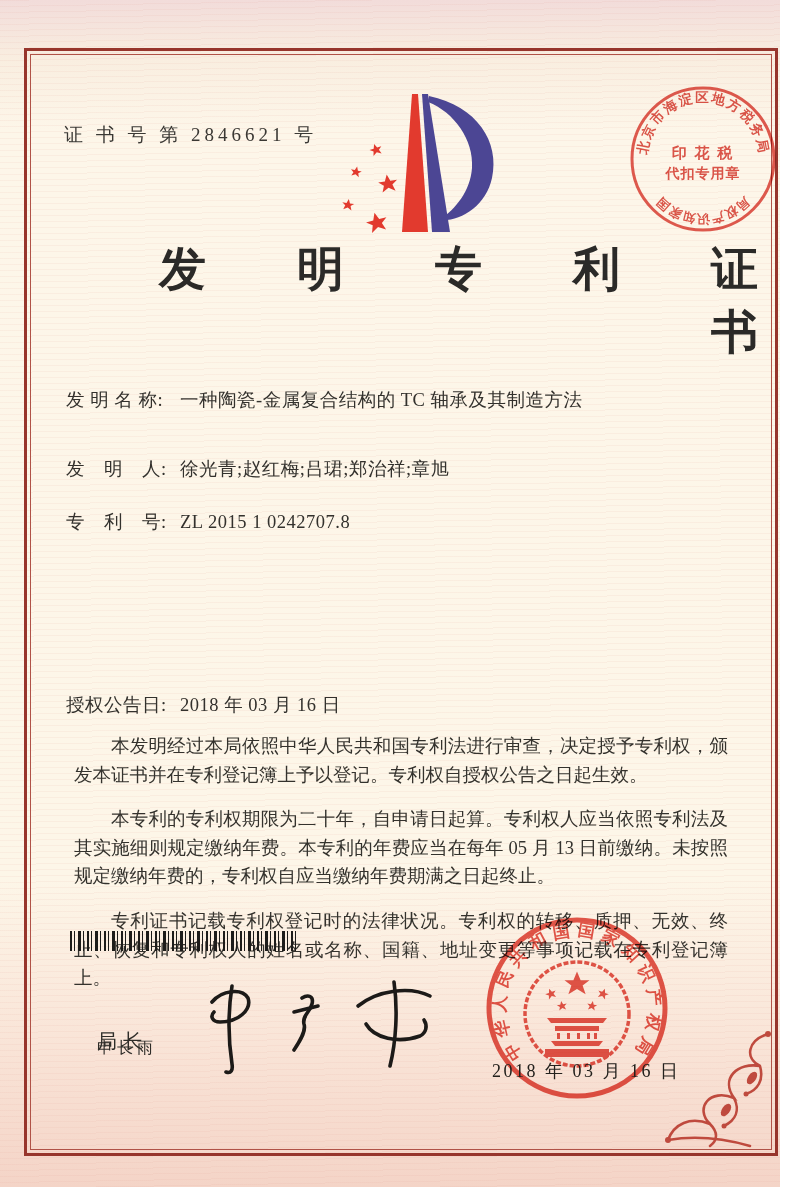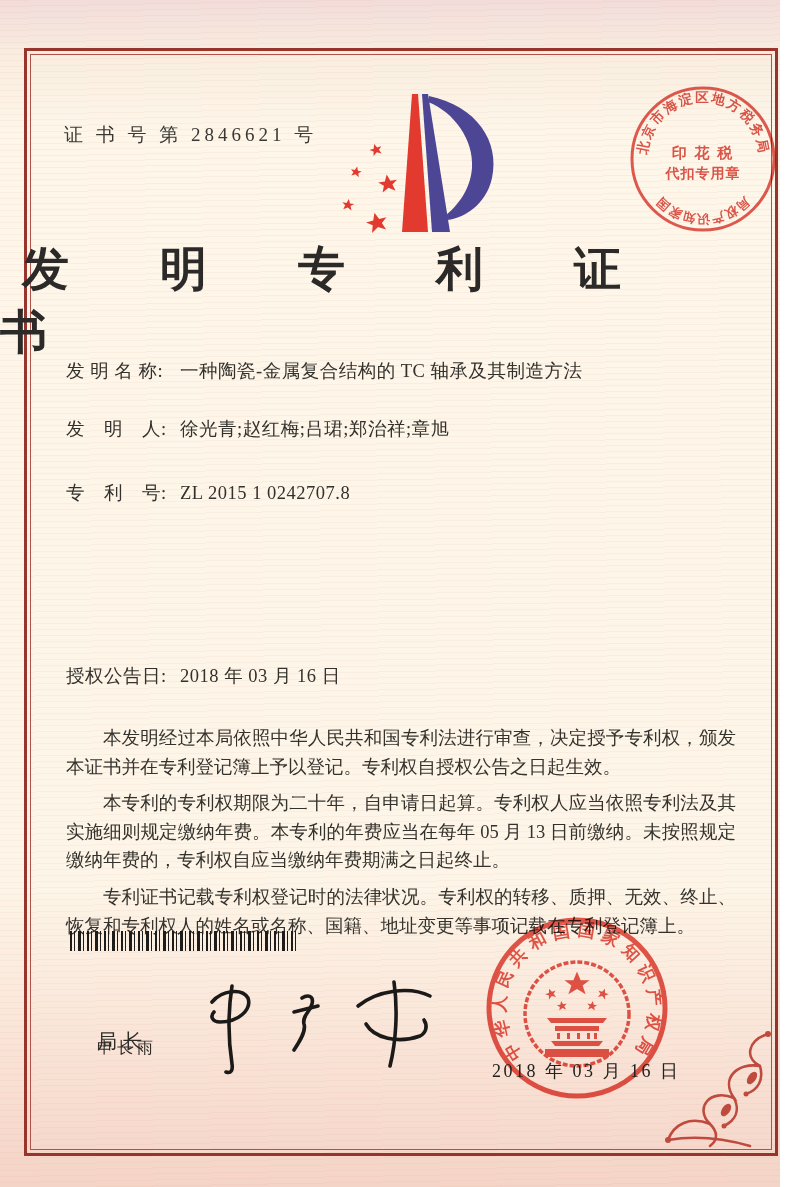--- a/index.html
+++ b/index.html
@@ -7,28 +7,28 @@
     position:relative; width:780px; height:1187px; overflow:hidden;
     font-family:"Liberation Serif","DejaVu Serif",serif;
     background:linear-gradient(180deg,#f2dcda 0%,#f9eee0 5%,#fdf6e9 11%,#fdf6e8 74%,#f9e4d7 88%,#f4d4c7 100%);
   }
   .waves{position:absolute; inset:0; pointer-events:none;
     background:repeating-linear-gradient(179deg, rgba(226,158,146,.10) 0 1px, rgba(0,0,0,0) 1px 6px);}
   .frame-outer{position:absolute; left:24px; top:48px; width:748px; height:1102px;
     border:3px solid #97352c;}
   .frame-inner{position:absolute; inset:3px; border:1px solid #b05247;}
   .cert-no{position:absolute; left:64px; top:122px; font-size:19px; letter-spacing:4px; color:#3a3834;}
-  .title{position:absolute; left:0; top:238px; width:100%; text-align:left;
+  .title{position:absolute; left:0; top:238px; width:100%; text-align:right;
     font-size:47px; font-weight:600; letter-spacing:22px; text-indent:22px; color:#2b2a28;}
-  .field-row{position:absolute; left:66px; width:690px; font-size:18.5px; color:#33312d; white-space:nowrap;}
+  .field-row{position:absolute; left:66px; width:690px; font-size:18.5px; color:#33312d; white-space:nowrap;margin-top:29px;}
   .field-label{display:inline-block; min-width:104px; letter-spacing:.5px;}
   .field-value{margin-left:10px; letter-spacing:.5px;}
   .paras{position:absolute; left:58px; top:716px; width:686px; font-size:18.5px;
     line-height:28.6px; color:#34322d; text-align:justify;}
-  .paras p{margin:8px; text-indent:2em;}
+  .paras p{margin:16px; text-indent:2em;}
   .barcode{position:absolute; left:70px; top:931px; width:226px; height:20px;
     background:repeating-linear-gradient(90deg,#1d1c1a 0 2px,rgba(0,0,0,0) 2px 4px,#1d1c1a 4px 5px,rgba(0,0,0,0) 5px 8px,#1d1c1a 8px 11px,rgba(0,0,0,0) 11px 13px,#1d1c1a 13px 14px,rgba(0,0,0,0) 14px 17px);}
   .sig-title{position:absolute; left:97px; top:1028px; font-size:20px; letter-spacing:6px; color:#2e2c28;
     font-family:"Liberation Sans","DejaVu Sans",sans-serif;}
   .sig-name{position:absolute; left:97px; top:1038px; font-size:16px; letter-spacing:4px; color:#2e2c28;
     font-family:"Liberation Sans","DejaVu Sans",sans-serif;}
   .signature-svg{position:absolute; left:198px; top:972px;}
   .logo-svg{position:absolute; left:332px; top:90px;}
   .seal-small{position:absolute; left:626px; top:82px; mix-blend-mode:multiply; opacity:.9;}
   .seal-big{position:absolute; left:483px; top:914px; mix-blend-mode:multiply; opacity:.92;}
@@ -77,21 +77,21 @@
     </text>
     <text class="seal-text" x="77" y="76" text-anchor="middle" font-size="15" fill="#d8453b" letter-spacing="2">印 花 税</text>
     <text class="seal-text" x="77" y="96" text-anchor="middle" font-size="14" fill="#d8453b" letter-spacing="1">代扣专用章</text>
   </svg>
 
   <div class="title">发　明　专　利　证　书</div>
 
   <div class="field-row" style="top:358px">
     <span class="field-label">发 明 名 称:</span><span class="field-value">一种陶瓷-金属复合结构的 TC 轴承及其制造方法</span>
   </div>
-  <div class="field-row" style="top:416px">
+  <div class="field-row" style="top:427px">
     <span class="field-label">发　明　人:</span><span class="field-value">徐光青;赵红梅;吕珺;郑治祥;章旭</span>
   </div>
   <div class="field-row" style="top:480px">
     <span class="field-label">专　利　号:</span><span class="field-value">ZL 2015 1 0242707.8</span>
   </div>
   <div class="field-row" style="top:663px">
     <span class="field-label">授权公告日:</span><span class="field-value">2018 年 03 月 16 日</span>
   </div>
 
   <div class="paras">

